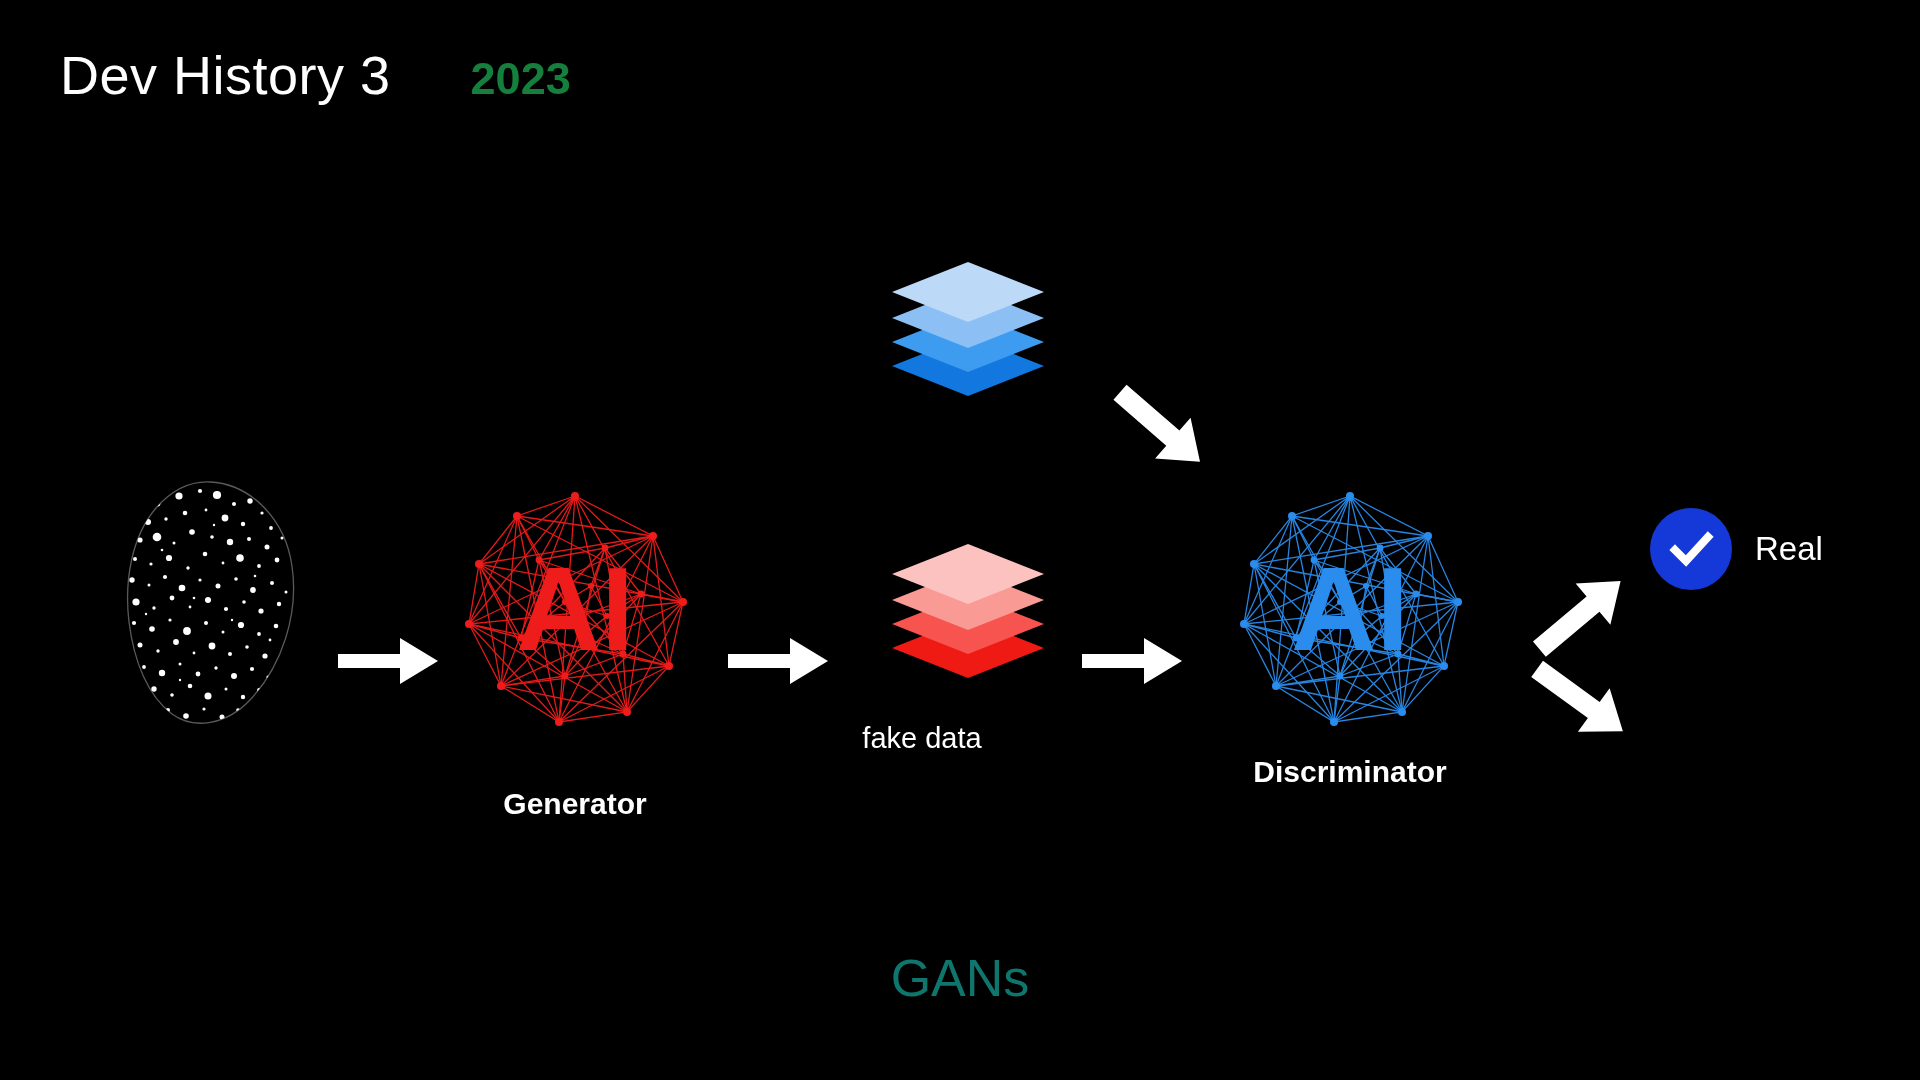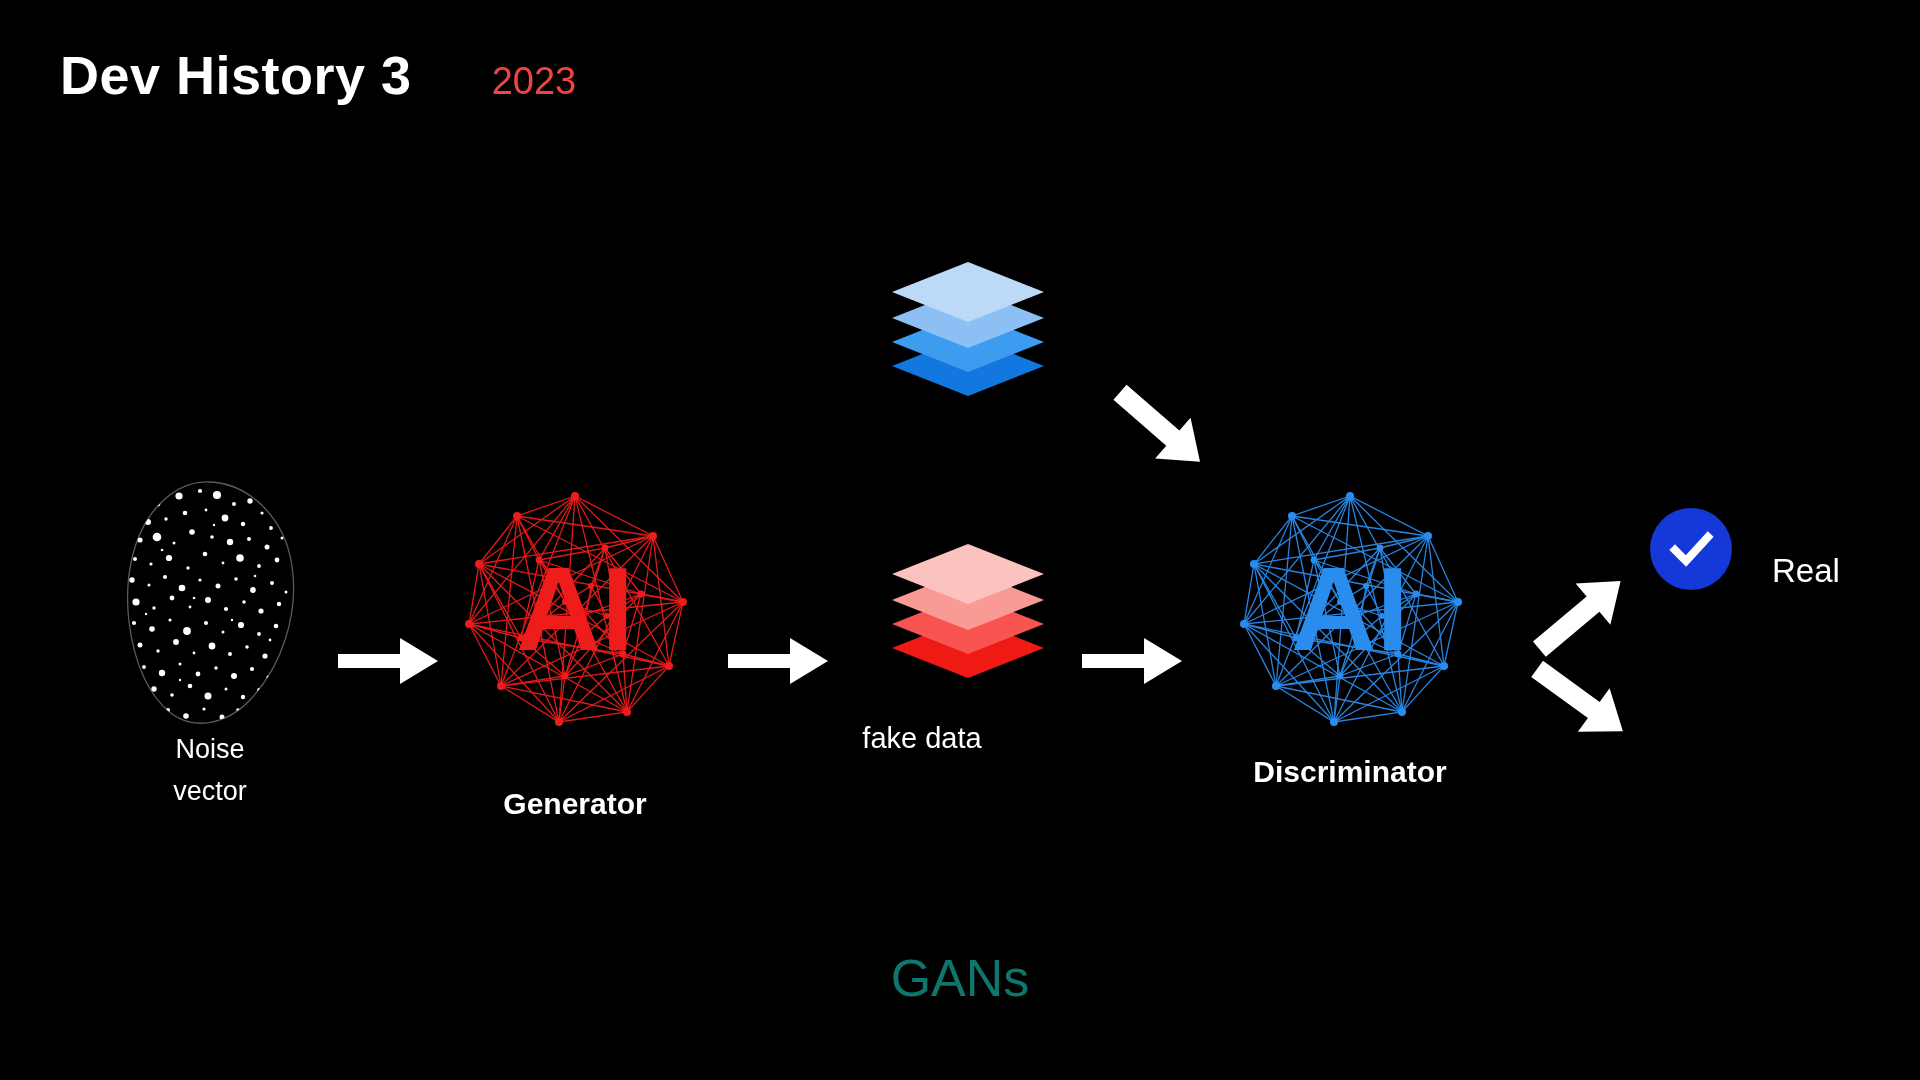--- a/index.html
+++ b/index.html
@@ -21,30 +21,30 @@
   #header {
     position: absolute;
     left: 60px;
     top: 48px;
     display: flex;
     align-items: baseline;
     gap: 80px;
   }
   #title {
     font-size: 54px;
-    font-weight: bold;
+    font-weight: normal;
     color: #ffffff;
     letter-spacing: 0.5px;
     line-height: 1;
     white-space: nowrap;
   }
   #year {
-    font-size: 38px;
-    font-weight: normal;
-    color: #ef4444;
+    font-size: 45px;
+    font-weight: bold;
+    color: #15803d;
     line-height: 1;
   }
 
   
   #stage {
     position: absolute;
     left: 0;
     top: 0;
     width: 1920px;
     height: 1080px;
@@ -126,22 +126,22 @@
   #arrow-gen-fake   { left: 728px;  top: 630px; }
   #arrow-fake-disc  { left: 1082px; top: 630px; }
   #arrow-real-disc  { left: 1105px; top: 372px; }
   #arrow-disc-real  { left: 1525px; top: 560px; }
   #arrow-disc-fake  { left: 1525px; top: 645px; }
 
   
   .verdict {
     position: absolute;
     display: flex;
-    align-items: flex-end;
-    gap: 40px;
+    align-items: center;
+    gap: 23px;
   }
   #verdict-real { left: 1650px; top: 508px; }
   #verdict-fake { left: 1650px; top: 676px; }
 
   .badge {
     width: 82px;
     height: 82px;
     border-radius: 50%;
     display: flex;
     align-items: center;
@@ -281,22 +281,20 @@
           <circle cx="92" cy="45" r="1.2"></circle>
         <circle cx="133" cy="96" r="1.3"></circle>
           <circle cx="58" cy="200" r="1.2"></circle>
         <circle cx="148" cy="160" r="1.4"></circle>
           <circle cx="24" cy="134" r="1.2"></circle>
         <circle cx="72" cy="118" r="1.3"></circle>
           <circle cx="110" cy="140" r="1.2"></circle>
       </g>
     </svg>
   </div>
-  <div id="noise-label">Noise
-vector</div>
 
   <svg class="arrow-svg" id="arrow-noise-gen" width="100" height="62" viewBox="0 0 100 62">
     <path d="M0 24 L62 24 L62 8 L100 31 L62 54 L62 38 L0 38 Z" fill="#ffffff"></path>
   </svg>
 
   <div class="node" id="generator-node">
     <svg class="ai-sphere" viewBox="0 0 240 240">
       <g stroke="#ef1c1c" stroke-width="1.3" fill="none" opacity="0.95">
         <path d="M120 6 L62 26 L24 74 L14 134 L46 196 L104 232 L172 222 L214 176 L228 112 L198 46 Z"></path>
         <path d="M120 6 L24 74 M120 6 L14 134 M120 6 L46 196 M120 6 L104 232 M120 6 L172 222 M120 6 L214 176 M120 6 L228 112"></path>

